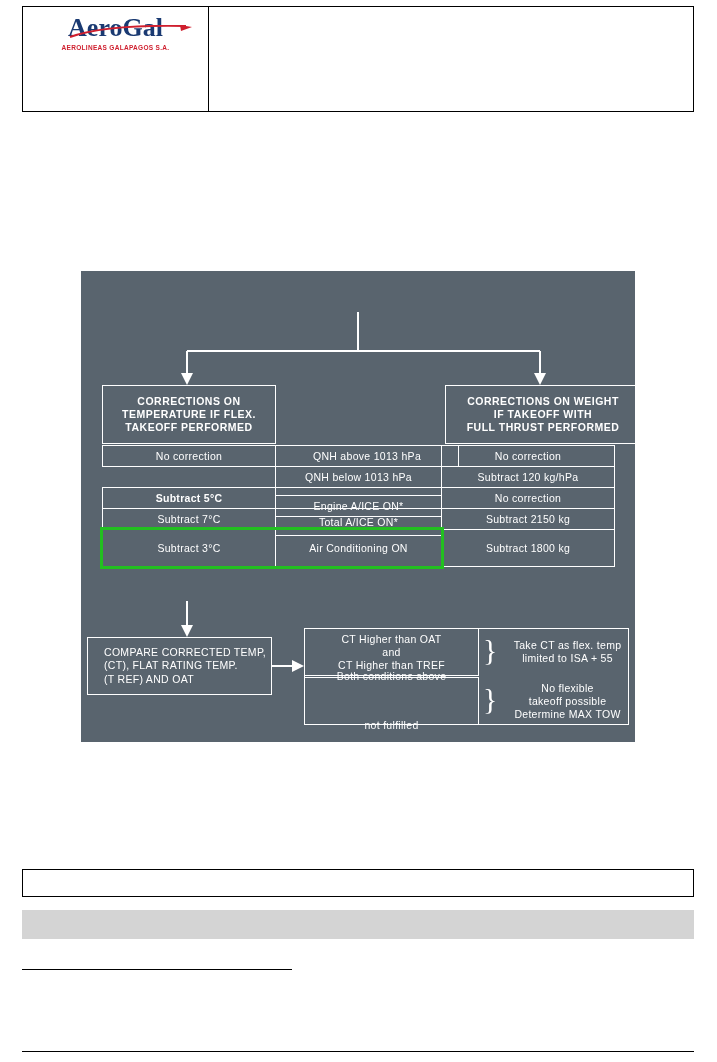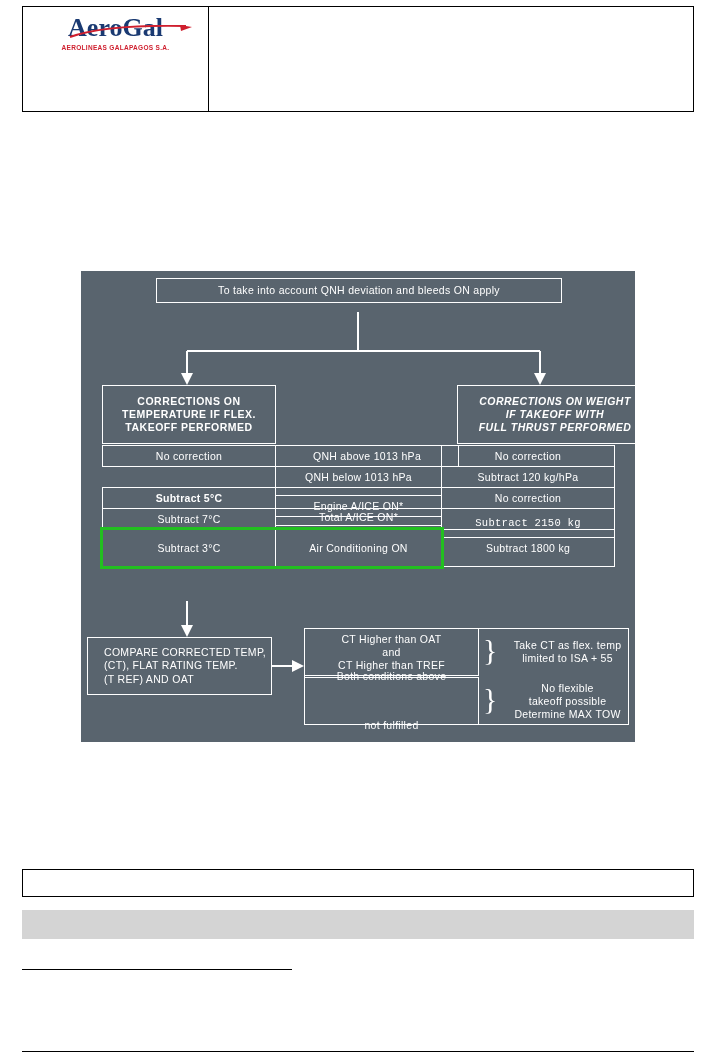--- a/index.html
+++ b/index.html
@@ -188,31 +188,28 @@
     <line x1="459" y1="80" x2="459" y2="103" stroke="#ffffff" stroke-width="2"></line>
     <polygon points="459,114 453,102 465,102" fill="#ffffff"></polygon>
 
     <line x1="106" y1="330" x2="106" y2="355" stroke="#ffffff" stroke-width="2"></line>
     <polygon points="106,366 100,354 112,354" fill="#ffffff"></polygon>
 
     <line x1="191" y1="395" x2="213" y2="395" stroke="#ffffff" stroke-width="2"></line>
     <polygon points="223,395 211,389 211,401" fill="#ffffff"></polygon>
   </svg>
 
-  <div class="dbox" style="left:75px; top:7px; width:406px; height:25px;">
-    <span>To take into account QNH deviation and bleeds ON apply</span>
-  </div>
 
   <div class="dbox bold" style="left:21px; top:114px; width:174px; height:59px; flex-direction:column;">
     <span>CORRECTIONS ON</span>
     <span>TEMPERATURE IF FLEX.</span>
     <span>TAKEOFF PERFORMED</span>
   </div>
 
-  <div class="dbox bold" style="left:376px; top:114px; width:196px; height:59px; flex-direction:column;font-style:italic;">
+  <div class="dbox bold" style="left:364px; top:114px; width:196px; height:59px; flex-direction:column;">
     <span>CORRECTIONS ON WEIGHT</span>
     <span>IF TAKEOFF WITH</span>
     <span>FULL THRUST PERFORMED</span>
   </div>
 
   <div class="dbox" style="left:21px; top:174px; width:174px; height:22px;">
     <span>No correction</span>
   </div>
   <div class="dbox" style="left:194px; top:174px; width:184px; height:22px;">
     <span>QNH above 1013 hPa</span>
@@ -234,24 +231,24 @@
   <div class="dbox" style="left:194px; top:216px; width:167px; height:22px;margin-top:8px;">
     <span>Engine A/ICE ON*</span>
   </div>
   <div class="dbox" style="left:360px; top:216px; width:174px; height:22px;">
     <span>No correction</span>
   </div>
 
   <div class="dbox" style="left:21px; top:237px; width:174px; height:22px;">
     <span>Subtract 7°C</span>
   </div>
-  <div class="dbox" style="left:194px; top:237px; width:167px; height:18px;">
+  <div class="dbox" style="left:194px; top:237px; width:167px; height:28px;">
     <span>Total A/ICE ON*</span>
   </div>
-  <div class="dbox" style="left:360px; top:237px; width:174px; height:30px;font-family:Liberation Mono, monospace;">
+  <div class="dbox" style="left:360px; top:237px; width:174px; height:22px;">
     <span>Subtract 2150 kg</span>
   </div>
 
   <div class="dbox" style="left:21px; top:258px; width:174px; height:38px;">
     <span>Subtract 3°C</span>
   </div>
   <div class="dbox" style="left:194px; top:258px; width:167px; height:38px;">
     <span>Air Conditioning ON</span>
   </div>
   <div class="dbox" style="left:360px; top:258px; width:174px; height:38px;">

